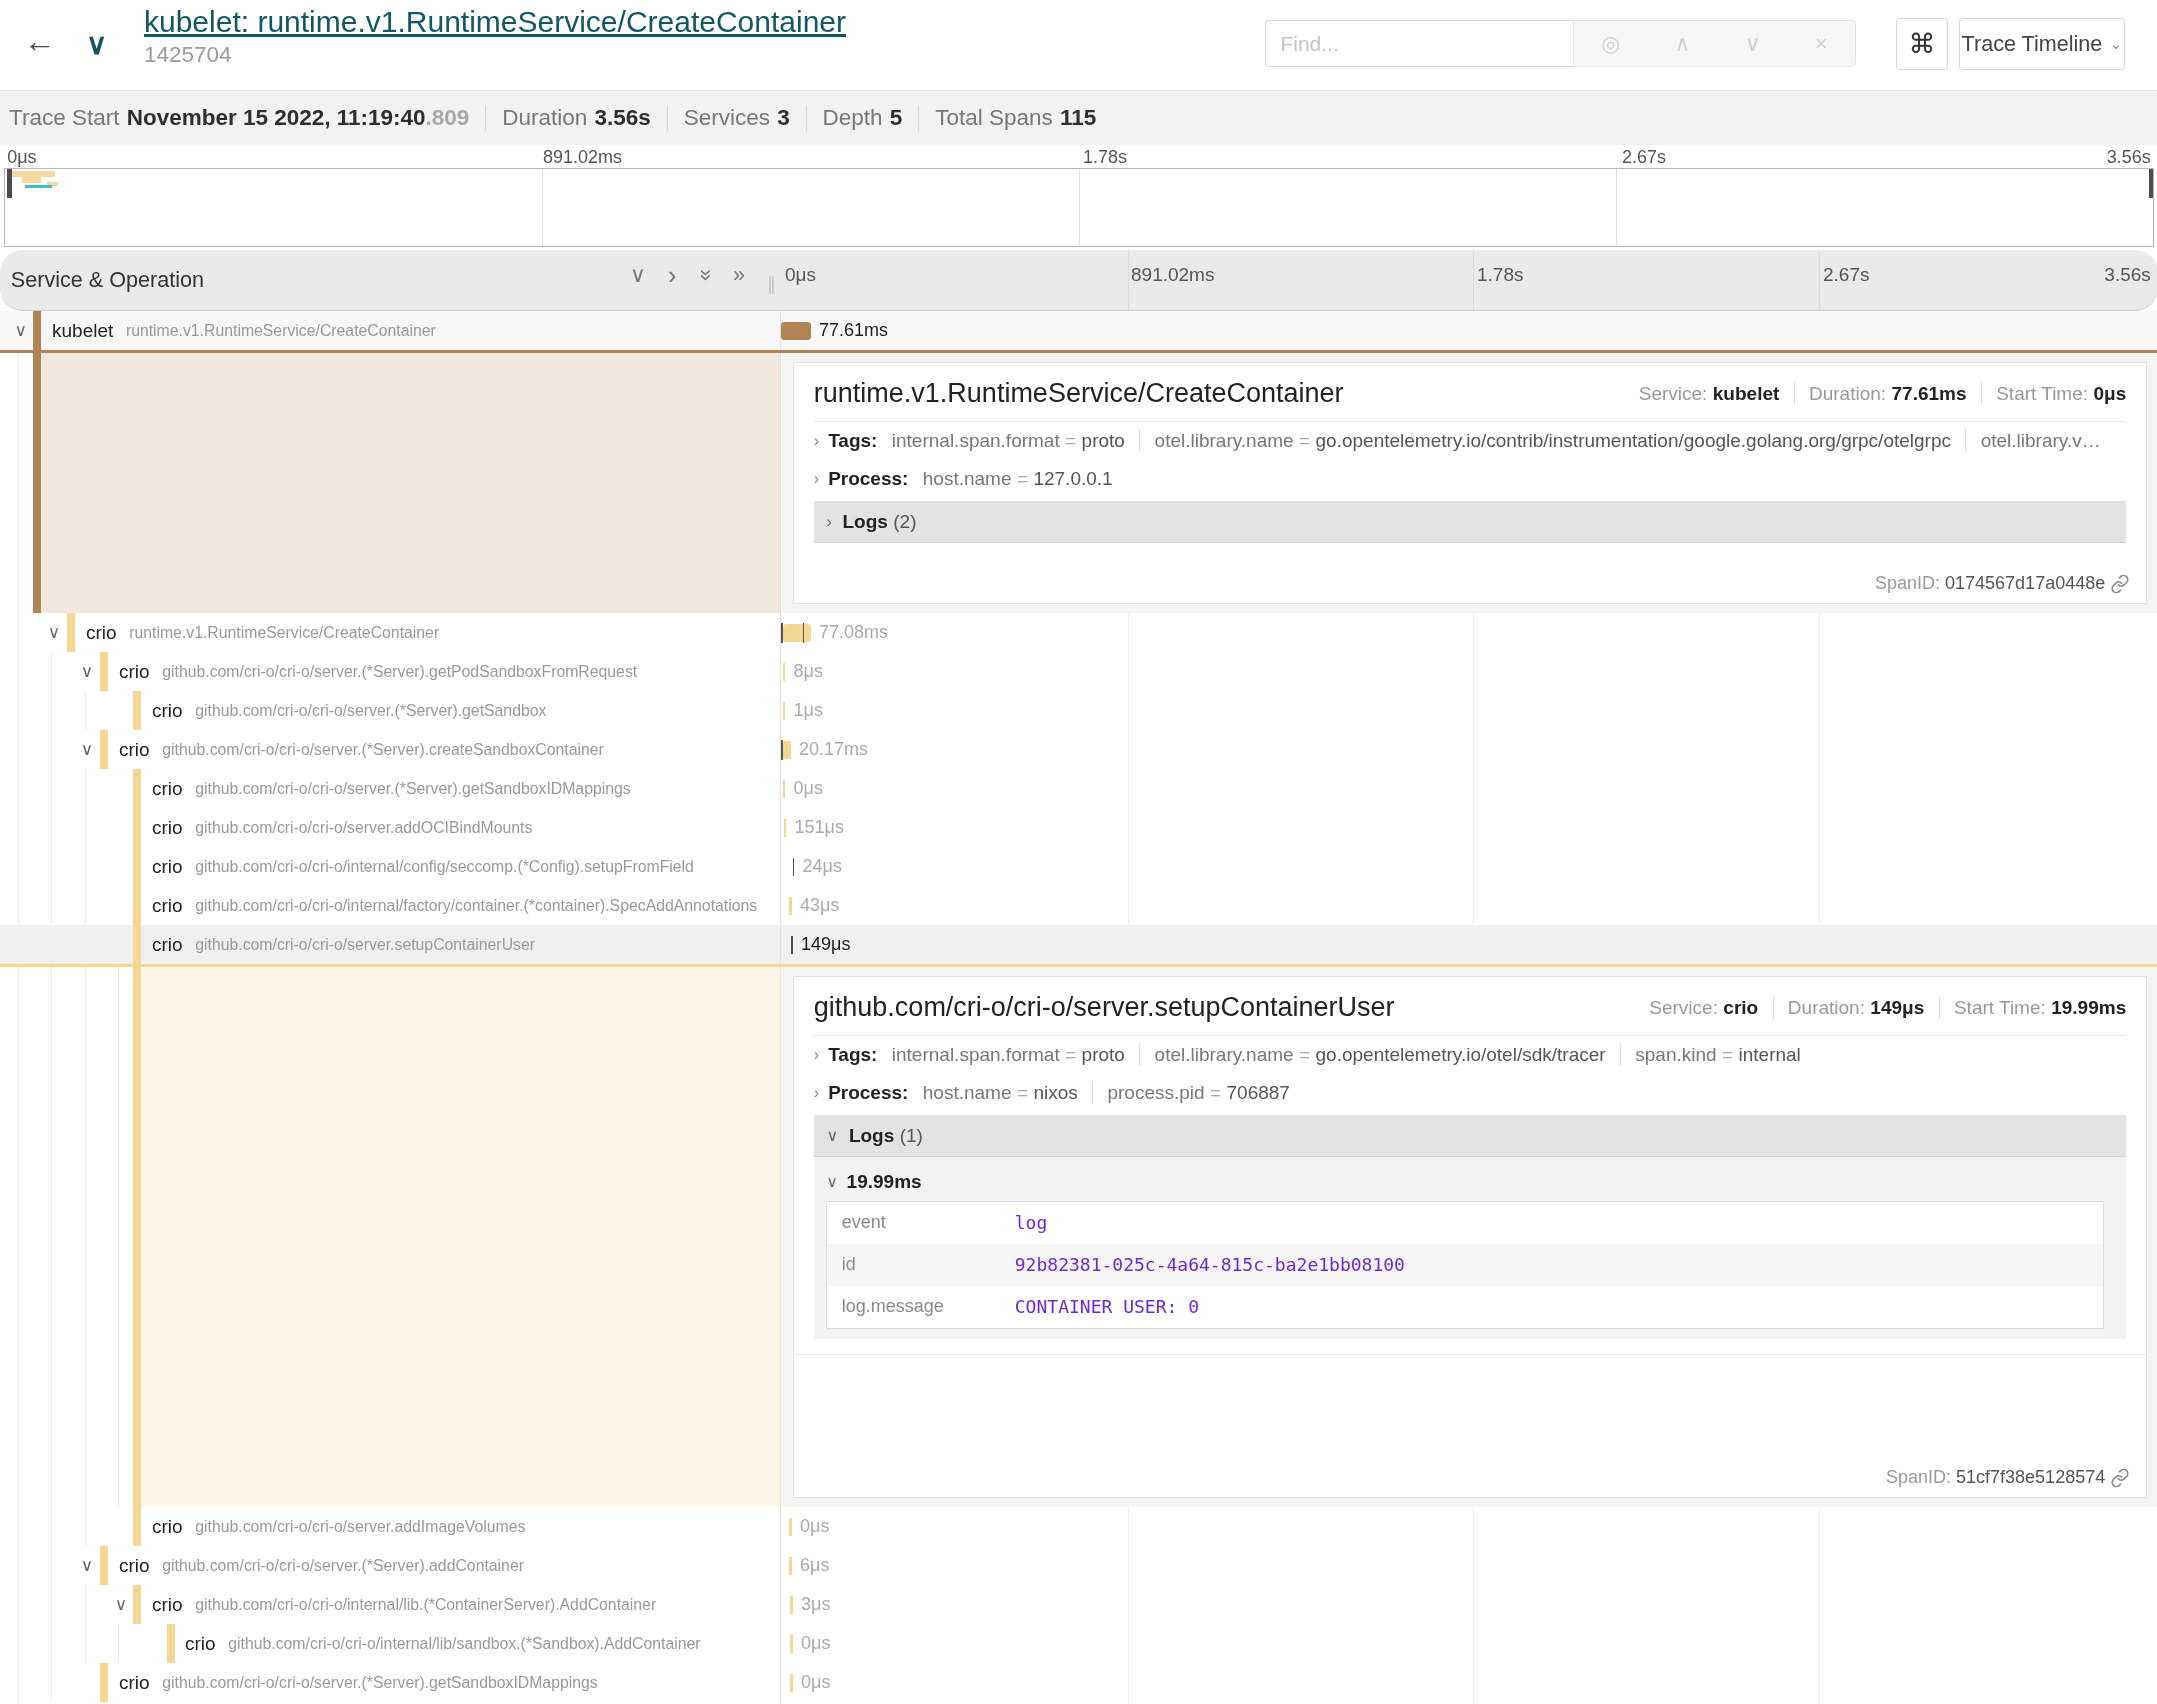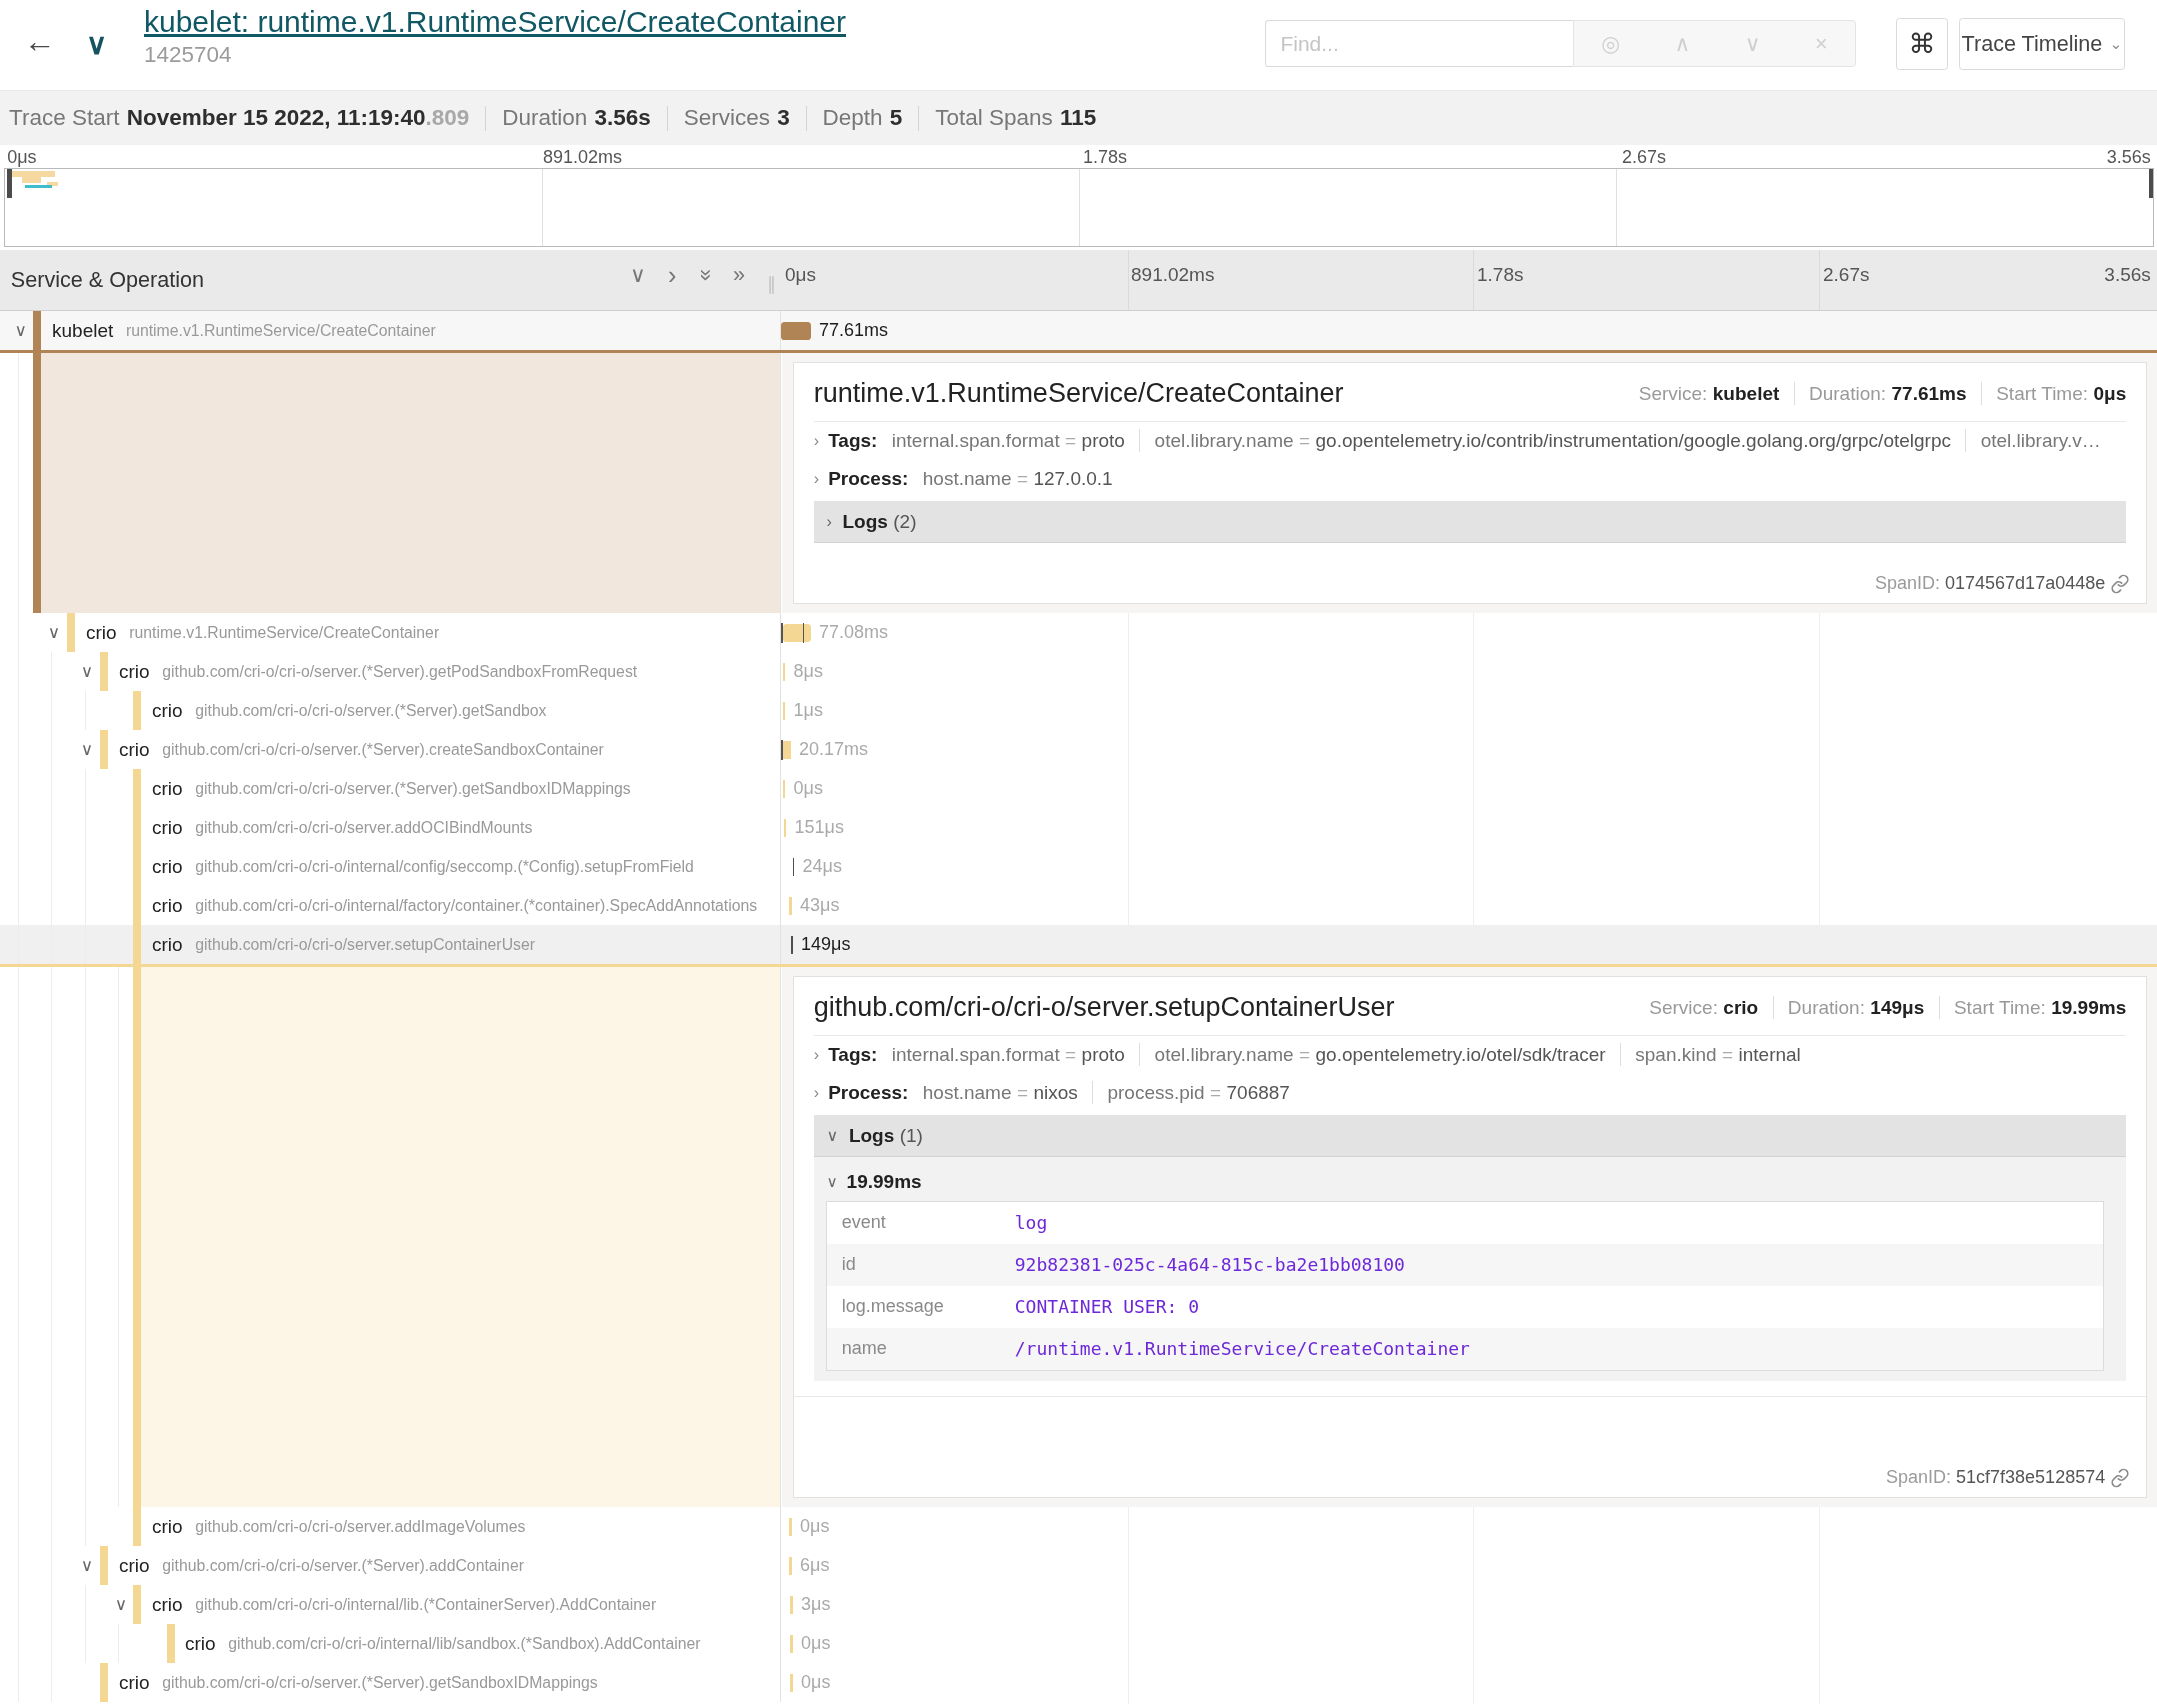--- a/index.html
+++ b/index.html
@@ -43,21 +43,21 @@
   .mm-box{position:absolute;left:3.6px;right:3.6px;top:23.4px;height:77px;border:0.9px solid #b9b9b9;background:#fff;
           background-image:linear-gradient(#dcdcdc,#dcdcdc),linear-gradient(#dcdcdc,#dcdcdc),linear-gradient(#dcdcdc,#dcdcdc);
           background-position:25% 0,50% 0,75% 0;background-size:0.9px 100%;background-repeat:no-repeat;}
   .mm-bar{position:absolute;}
   .mm-handle{position:absolute;width:4.5px;height:29px;top:0;background:#4c4c4c;cursor:col-resize;}
 
   
   .sechdr{position:absolute;top:250px;left:0;right:0;height:60px;background:#eaeaea;
           border-bottom:0.9px solid #cfcfcf;
           background-image:linear-gradient(#d8d8d8,#d8d8d8),linear-gradient(#d8d8d8,#d8d8d8),linear-gradient(#d8d8d8,#d8d8d8);
-          background-position:1128px 0,1473px 0,1819px 0;background-size:0.9px 100%;background-repeat:no-repeat;}
+          background-position:1128px 0,1473px 0,1819px 0;background-size:0.9px 100%;background-repeat:no-repeat;border-radius:23px;}
   .sh-title{position:absolute;left:10.8px;top:0;height:60px;display:flex;align-items:center;font-size:21.6px;color:#333;}
   .sh-ic{position:absolute;top:0;height:50px;display:flex;align-items:center;color:#777;font-size:21.6px;cursor:pointer;}
   .sh-grip{position:absolute;left:767px;top:23.4px;color:#c0c0c0;font-size:18px;cursor:col-resize;letter-spacing:1.8px;}
   .sh-tick{position:absolute;top:0;height:50px;display:flex;align-items:center;font-size:19px;color:#555;}
 
   
   .rows{position:absolute;top:311px;left:0;right:0;bottom:0;overflow:hidden;background:#fff;
         background-image:linear-gradient(#ececec,#ececec),linear-gradient(#ececec,#ececec),linear-gradient(#ececec,#ececec);
         background-position:1128px 0,1473px 0,1819px 0;background-size:0.9px 100%;background-repeat:no-repeat;}
   .row{position:relative;height:39px;cursor:pointer;}
@@ -476,24 +476,20 @@
                     <td class="lv">log</td>
                   </tr>
                   <tr>
                     <td class="lk">id</td>
                     <td class="lv">92b82381-025c-4a64-815c-ba2e1bb08100</td>
                   </tr>
                   <tr>
                     <td class="lk">log.message</td>
                     <td class="lv">CONTAINER USER: 0</td>
                   </tr>
-                  <tr>
-                    <td class="lk">name</td>
-                    <td class="lv">/runtime.v1.RuntimeService/CreateContainer</td>
-                  </tr>
                 </tbody>
             </table>
           </div>
           <hr class="cardhr">
           <div class="spanid">
             <span>SpanID:</span>
             <span class="sv">51cf7f38e5128574</span>
             <svg class="linkicon" viewBox="0 0 24 24" fill="none" stroke="#8a8a8a" stroke-width="2" stroke-linecap="round">
               <path d="M10 13a5 5 0 0 0 7.07.07l2.83-2.83a5 5 0 0 0-7.07-7.07L11.3 4.7"></path>
               <path d="M14 11a5 5 0 0 0-7.07-.07L4.1 13.76a5 5 0 0 0 7.07 7.07l1.52-1.52"></path>

